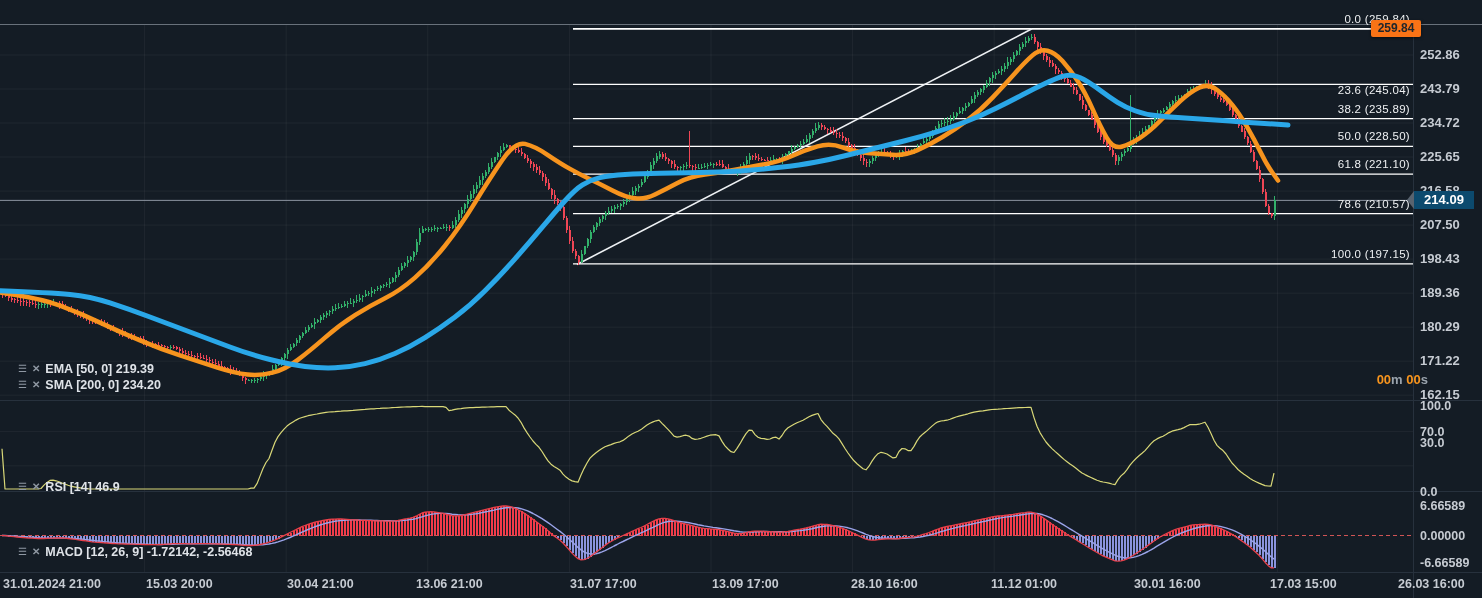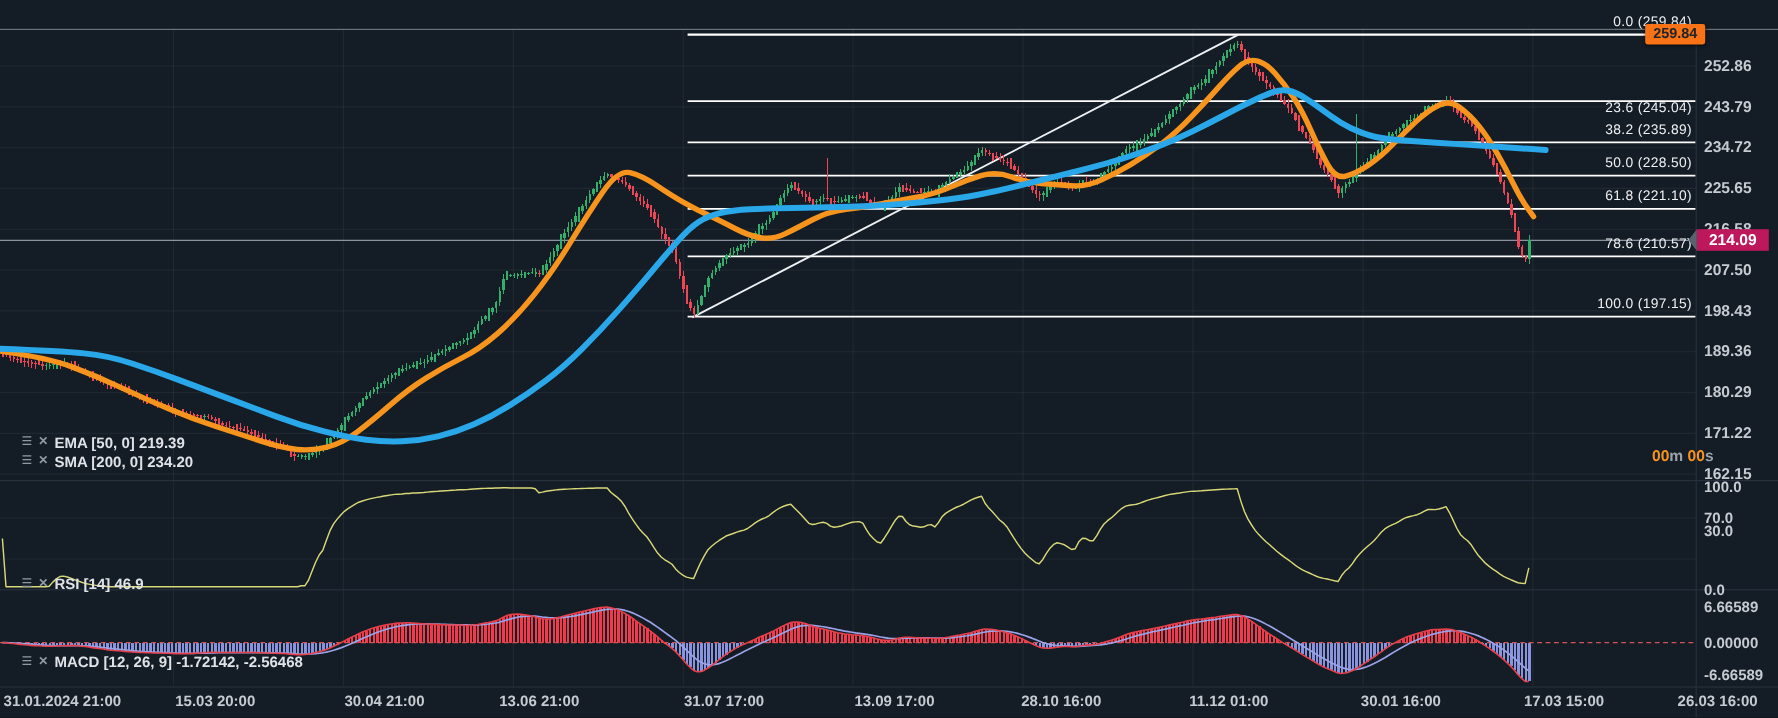--- a/index.html
+++ b/index.html
@@ -20,21 +20,21 @@
   .ind-row{position:absolute;display:flex;align-items:center;gap:5px;height:14px;}
   .ind-row .ico{color:#8f98a3;font-size:10px;line-height:10px;cursor:pointer;}
   .ind-row .ico.x{font-size:10px;font-weight:700;}
   .ind-row .txt{color:#dfe3e8;font-size:12.5px;font-weight:700;white-space:nowrap;}
   
   .tick{position:absolute;color:#c6cbd2;font-size:13px;font-weight:700;white-space:nowrap;}
   .tick.small{font-size:12.5px;}
   .fib-lbl{position:absolute;right:72px;color:#eef0f2;font-size:11.5px;font-weight:400;white-space:nowrap;letter-spacing:.3px;}
   .time-lbl{position:absolute;top:577px;color:#c6cbd2;font-size:12.5px;font-weight:700;white-space:nowrap;}
   
-  #price-badge{position:absolute;left:1414px;width:60px;height:18px;background:#be185d;color:#fff;
+  #price-badge{position:absolute;left:1414px;width:60px;height:18px;background:#0c4a6e;color:#fff;
     font-size:13px;font-weight:700;text-align:center;line-height:18px;}
   #price-badge:before{content:"";position:absolute;left:-7px;top:0;width:0;height:0;
     border-top:9px solid transparent;border-bottom:9px solid transparent;border-right:7px solid #59636f;}
   
   #hi-tip{position:absolute;left:1371px;top:20px;width:50px;height:17px;background:#f97316;color:#20262c;
     border-radius:2px;font-size:12px;font-weight:600;text-align:center;line-height:17px;box-shadow:0 1px 3px rgba(0,0,0,.55);}
   
   #countdown{position:absolute;right:54px;top:372px;font-size:13px;font-weight:700;white-space:nowrap;}
   #countdown .num{color:#f7941d;}
   #countdown .unit{color:#9aa3ad;}

